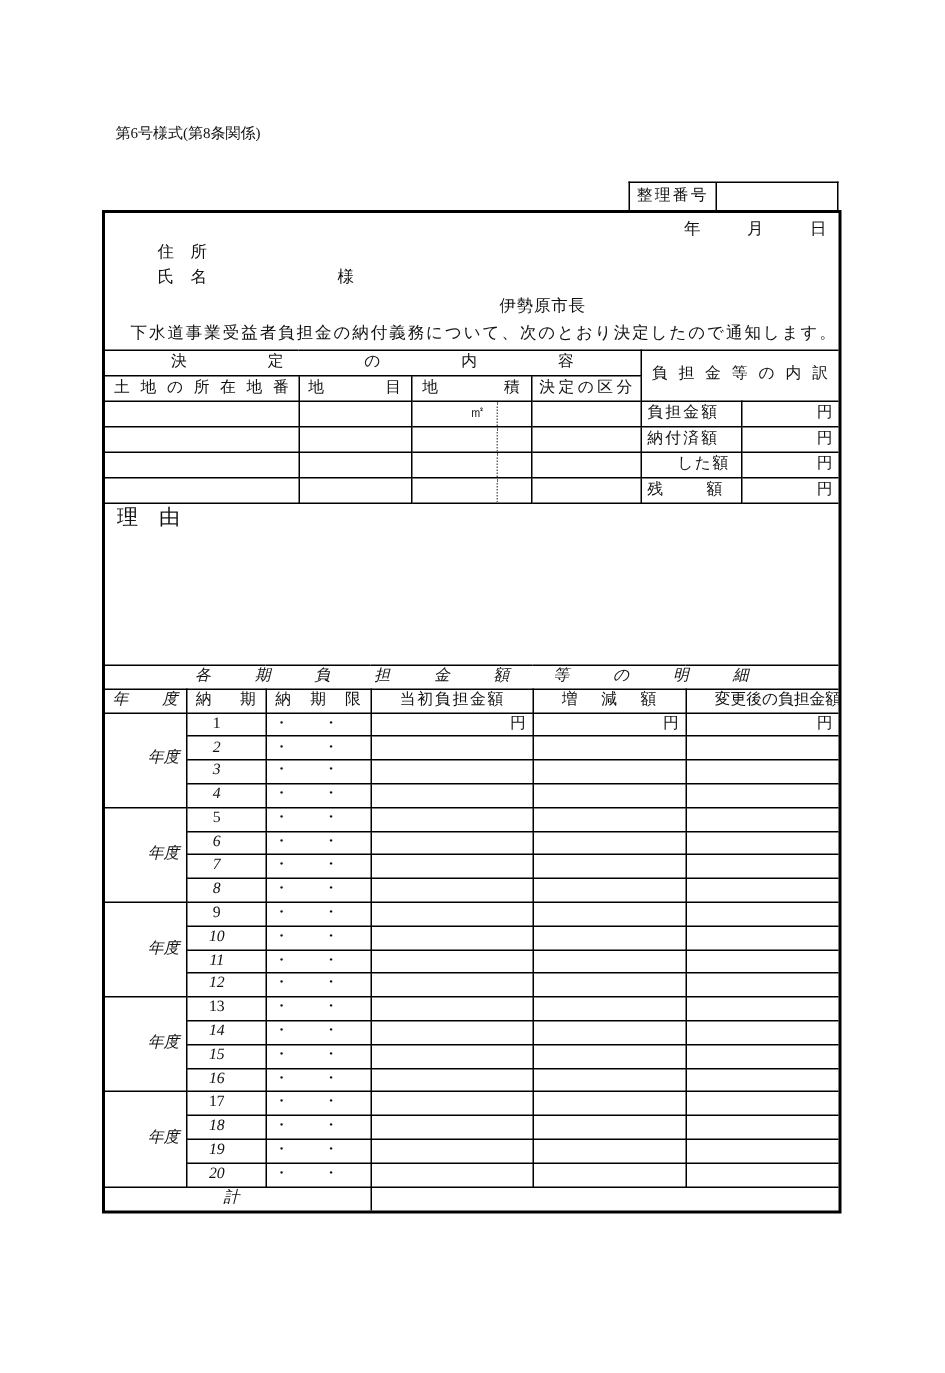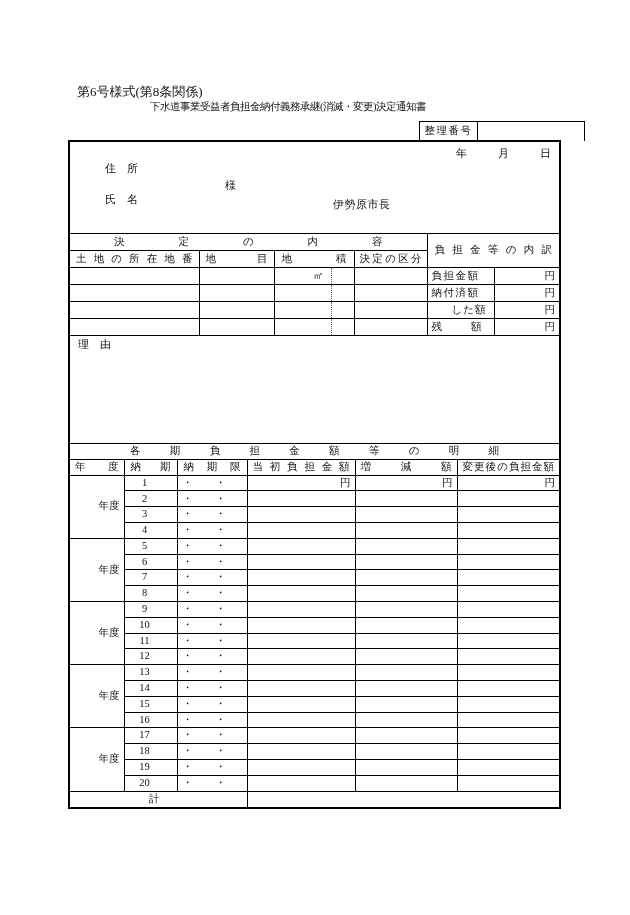--- a/index.html
+++ b/index.html
@@ -3,101 +3,101 @@
 <meta charset="utf-8">
 <style>
   * { margin:0; padding:0; box-sizing:border-box; }
   html,body { background:#fff; }
   .page {
     position:relative; width:630px; height:915px; background:#ffffff;
     font-family:"Liberation Serif","DejaVu Serif",serif;
     color:#111; font-size:11px; line-height:1;
   }
   .abs { position:absolute; }
-  .form-note { left:77px; top:85px; font-size:13px; }
+  .form-note { left:77px; top:85px; font-size:10px; }
   .form-title { left:150px; top:102px; font-size:10.5px; letter-spacing:-0.5px; }
 
-  .ref-box { left:419px; top:121px; width:166px; height:20px; border:1.5px solid #000; border-bottom:none; display:flex; }
+  .ref-box { left:419px; top:121px; width:140px; height:20px; border:1.5px solid #000; border-bottom:none; display:flex; }
   .ref-label { width:58px; border-right:1px solid #000; display:flex; align-items:center; justify-content:center; letter-spacing:1.5px; font-size:10.5px; }
   .ref-value { flex:1; }
 
   .main-box { left:68px; top:140px; width:493px; height:669px; border:2px solid #000; }
 
   .date-line { top:6px; left:0; right:0; display:flex; justify-content:flex-end; gap:31px; padding-right:8px; font-size:11px; }
   .addr { left:35px; top:21px; font-size:11px; }
-  .name { left:35px; top:38px; font-size:11px;margin-top:14px; }
+  .name { left:35px; top:38px; font-size:11px; }
   .honor { left:155px; top:38px; font-size:11px; }
   .sender { left:263px; top:57px; font-size:11px; letter-spacing:0.5px; }
   .notice { left:17px; top:75px; font-size:11px; letter-spacing:1.3px; white-space:nowrap; }
 
   table { border-collapse:collapse; table-layout:fixed; width:100%; }
   td { vertical-align:middle; font-size:10.5px; overflow:hidden; white-space:nowrap; }
   .t1 { position:absolute; left:0; top:91px;border-radius:20px; }
   .t1 td { border:1px solid #000; height:17px; }
   .t1 tr td:first-child { border-left:none; }
   .t1 tr td.lastcol { border-right:none; }
   .t2 { position:absolute; left:0; bottom:0; }
   .t2 td { border:1px solid #000; height:15.8px; }
-  .t2 tr td:first-child { border-left:none; }
+  .t2 tr td:first-child { border-left:none;font-style:italic; }
   .t2 tr td.lastcol, .t2 td:last-child { border-right:none; }
   .t2 tr.total-row td { border-bottom:none; height:16px; }
 
   .j { text-align:justify; text-align-last:justify; }
   .dec-head { padding:0 44px; }
   .bd-head { padding:0 7px; }
   .c-lot { padding:0 6px; }
   .c-cat { padding:0 6px; }
   .c-area { padding:0 7px; }
   .c-class { padding:0 5px;margin-top:40px; }
   .area-cell { position:relative; text-align:right; padding-right:30px; }
   .dotline { position:relative; }
   .dotline::after { content:""; position:absolute; top:0; bottom:0; right:22px; border-left:1px dotted #666; }
   .bd-label { padding-left:4px; letter-spacing:1.5px;margin-top:48px; }
   .bd-label-r { text-align:right; padding-right:7px; letter-spacing:1px; }
   .bd-label-j { padding:0 12px 0 4px; }
   .unit { text-align:right; padding-right:4px; }
 
-  .reason-label { left:8px; top:197px; font-size:11px; }
+  .reason-label { left:8px; top:197px; font-size:14px; }
 
   .sch-title { padding:0 60px; height:15px; }
   .hd-year { padding:0 5px; height:16px; }
   .hd-term { padding:0 6px; height:16px; }
   .hd-due { padding:0 6px; height:16px;margin-left:20px; }
-  .hd-amt { padding:0 5px; height:16px; }
+  .hd-amt { padding:0 19px; height:16px; }
   .c-year { text-align:right; padding-right:4px; }
   .c-num { text-align:center; padding-right:12px; }
   .c-due { text-align:center; padding-right:10px; letter-spacing:6px; }
   .c-amt { text-align:right; padding-right:4px; }
   .c-total { text-align:center; padding-right:8px; }
 </style>
 </head>
 <body>
 
 <div class="page">
 
   <div class="abs form-note">第6号様式(第8条関係)</div>
-  <div class="abs form-title">下水道事業受益者負担金納付義務承継(消滅・変更)決定通知書</div>
 
   <div class="abs ref-box">
     <div class="ref-label">整理番号</div>
     <div class="ref-value"></div>
   </div>
 
   <div class="abs main-box">
 
     <div class="abs date-line">
       <span>年</span>
       <span>月</span>
       <span>日</span>
     </div>
 
     <div class="abs addr">住　所</div>
     <div class="abs name">氏　名</div>
     <div class="abs honor">様</div>
     <div class="abs sender">伊勢原市長</div>
+    <div class="abs notice">下水道事業受益者負担金の納付義務について、次のとおり決定したので通知します。</div>
 
     <table class="t1">
       <colgroup>
         <col style="width:129px">
           <col style="width:75px">
           <col style="width:80px">
         <col style="width:73px">
           <col style="width:67px">
           <col style="width:65px">
       </colgroup>

